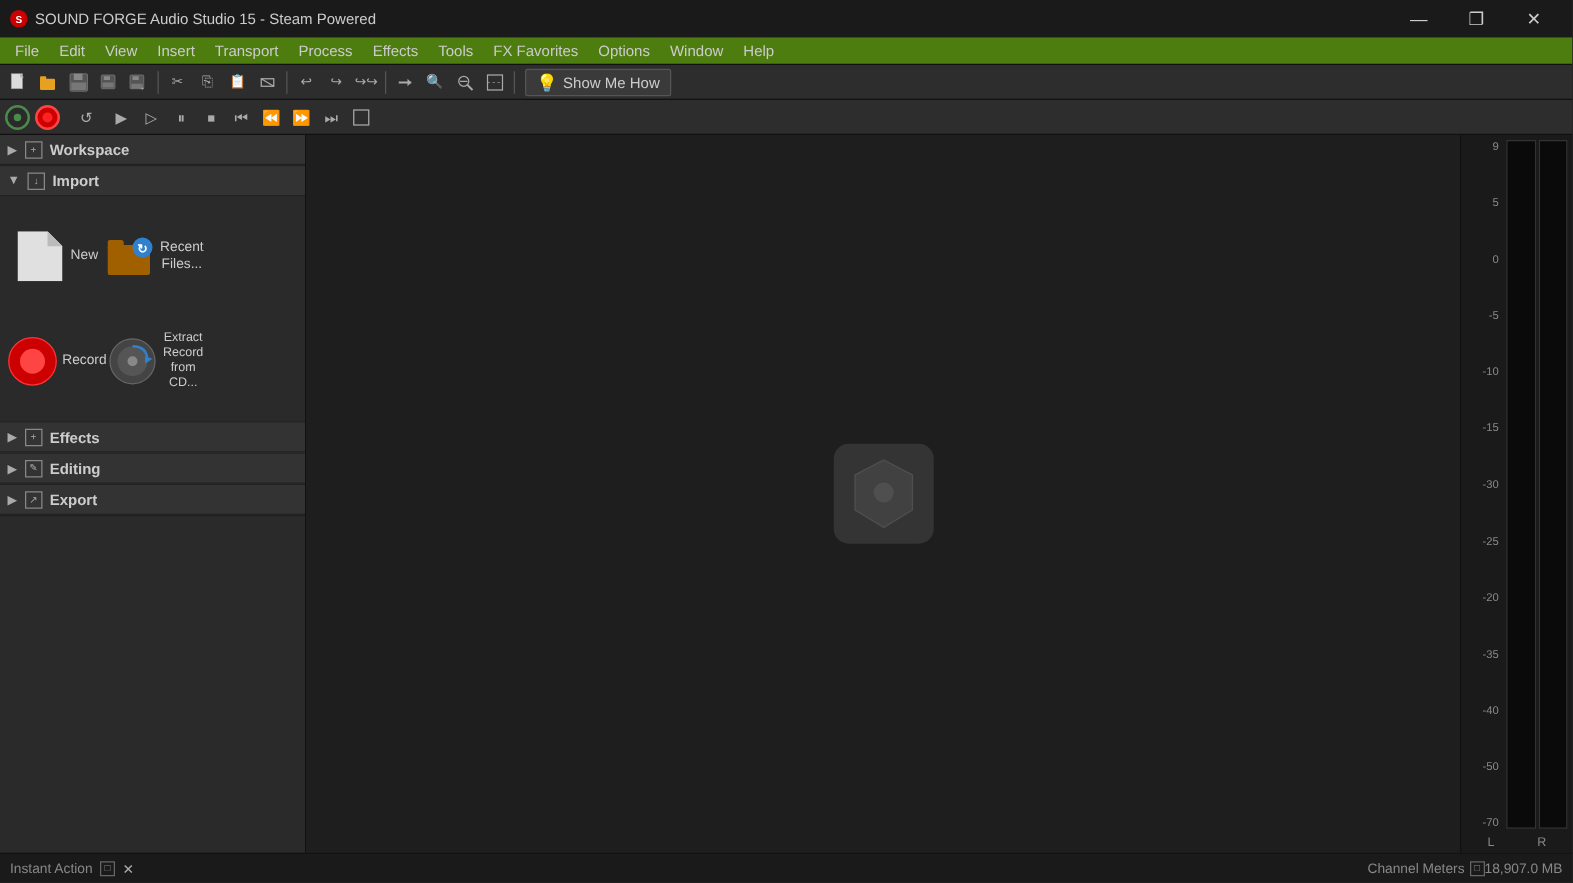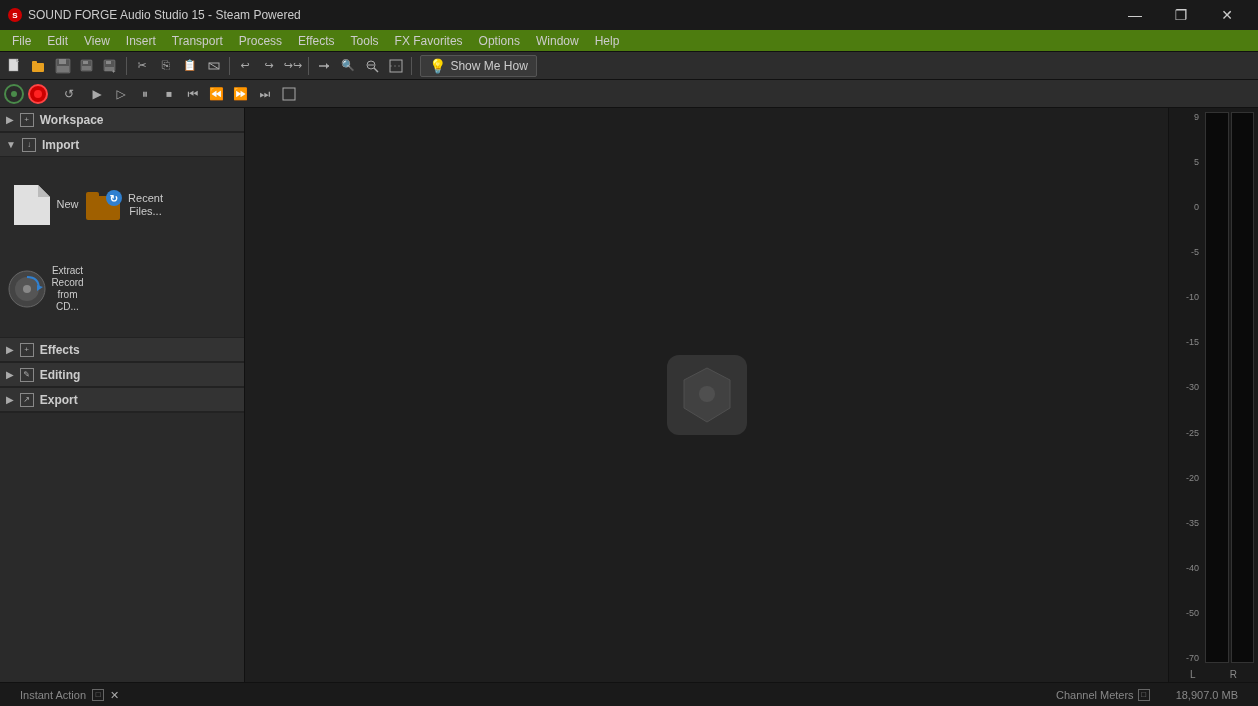--- a/index.html
+++ b/index.html
@@ -324,21 +324,21 @@
     }
 
     
     #status-bar {
       height: 24px;
       background: #1a1a1a;
       border-top: 1px solid #111;
       display: flex;
       align-items: center;
       justify-content: space-between;
-      padding: 0 20px;
+      padding: 0 8px;
       font-size: 11px;
       color: #888;
     }
     #status-left {
       display: flex;
       align-items: center;
       gap: 6px;
     }
     .status-dock-btn {
       width: 12px;
@@ -543,20 +543,29 @@
               <svg width="38" height="34" viewBox="0 0 38 34">
                 <rect x="0" y="8" width="34" height="24" rx="2" fill="#a06000"></rect>
                 <rect x="0" y="4" width="13" height="8" rx="2" fill="#a06000"></rect>
                 <circle cx="28" cy="10" r="8" fill="#3080d0"></circle>
                 <text x="28" y="14" text-anchor="middle" font-size="10" fill="white" font-weight="bold">↻</text>
               </svg>
             </div>
             <span class="import-item-label">Recent Files...</span>
           </div>
 
+          <div class="import-item">
+            <div class="import-item-icon">
+              <svg width="40" height="40" viewBox="0 0 40 40">
+                <circle cx="20" cy="20" r="19" fill="#cc0000" stroke="#ff3333" stroke-width="1"></circle>
+                <circle cx="20" cy="20" r="10" fill="#ff4444"></circle>
+              </svg>
+            </div>
+            <span class="import-item-label">Record</span>
+          </div>
 
           <div class="import-item">
             <div class="import-item-icon">
               <svg width="40" height="40" viewBox="0 0 40 40">
                 <circle cx="20" cy="20" r="18" fill="#444" stroke="#666" stroke-width="1"></circle>
                 <circle cx="20" cy="20" r="12" fill="#555"></circle>
                 <circle cx="20" cy="20" r="4" fill="#888"></circle>
                 <path d="M20,8 Q32,8 32,20" stroke="#3080d0" stroke-width="2" fill="none"></path>
                 <polygon points="30,16 36,18 30,22" fill="#3080d0"></polygon>
               </svg>
@@ -638,20 +647,20 @@
   </div>
 
 </div>
 
 <div id="status-bar">
   <div id="status-left">
     <span>Instant Action</span>
     <div class="status-dock-btn">□</div>
     <div class="status-close-btn">✕</div>
   </div>
-  <div id="status-right" style="display:flex;align-items:center;gap:26px;">
+  <div id="status-right" style="display:flex;align-items:center;gap:0;">
     <div id="channel-meters-label">
       <span>Channel Meters</span>
       <div class="status-dock-btn">□</div>
     </div>
     <span>18,907.0 MB</span>
   </div>
 </div>
 
 </body></html>

